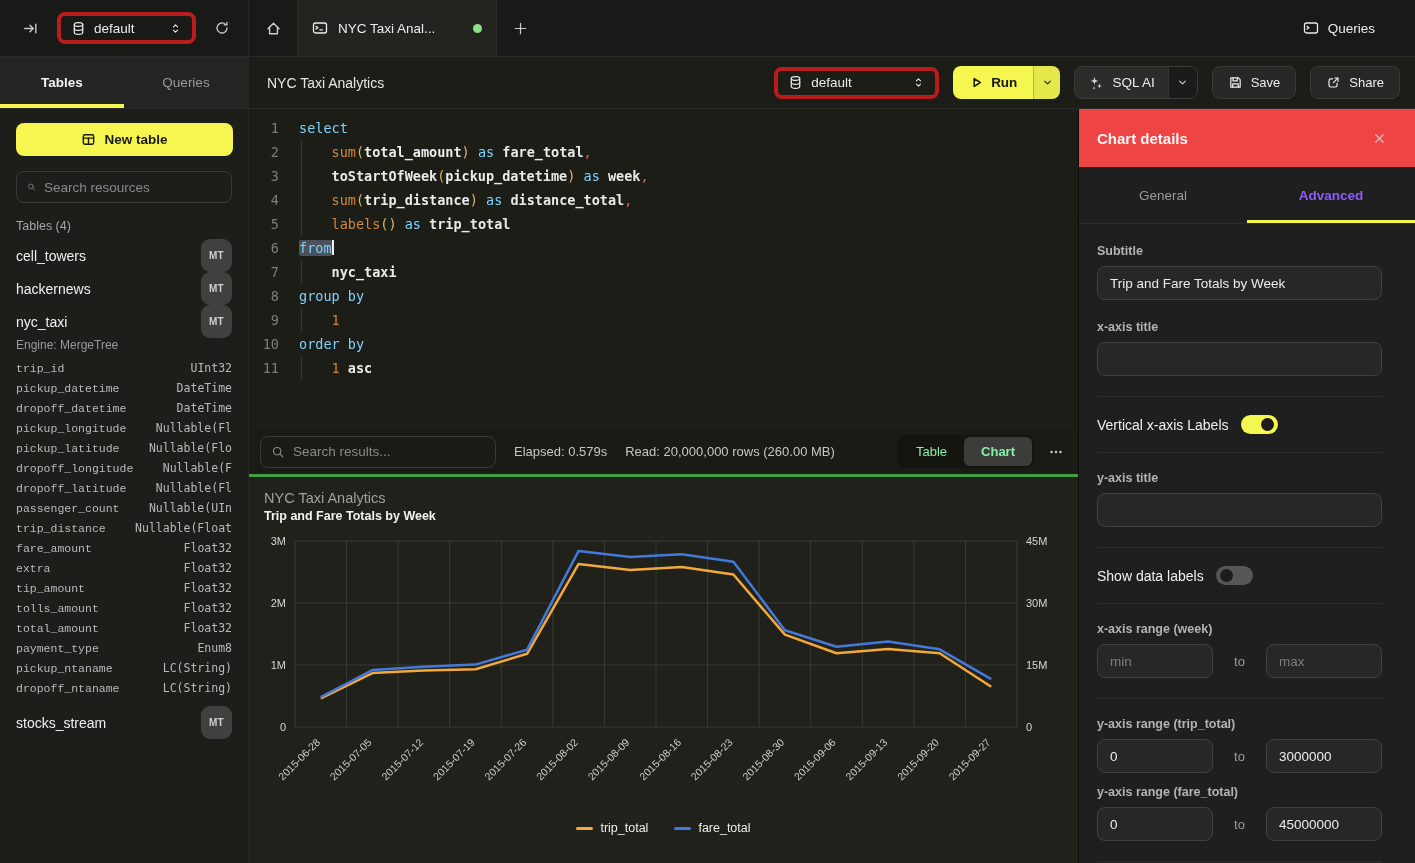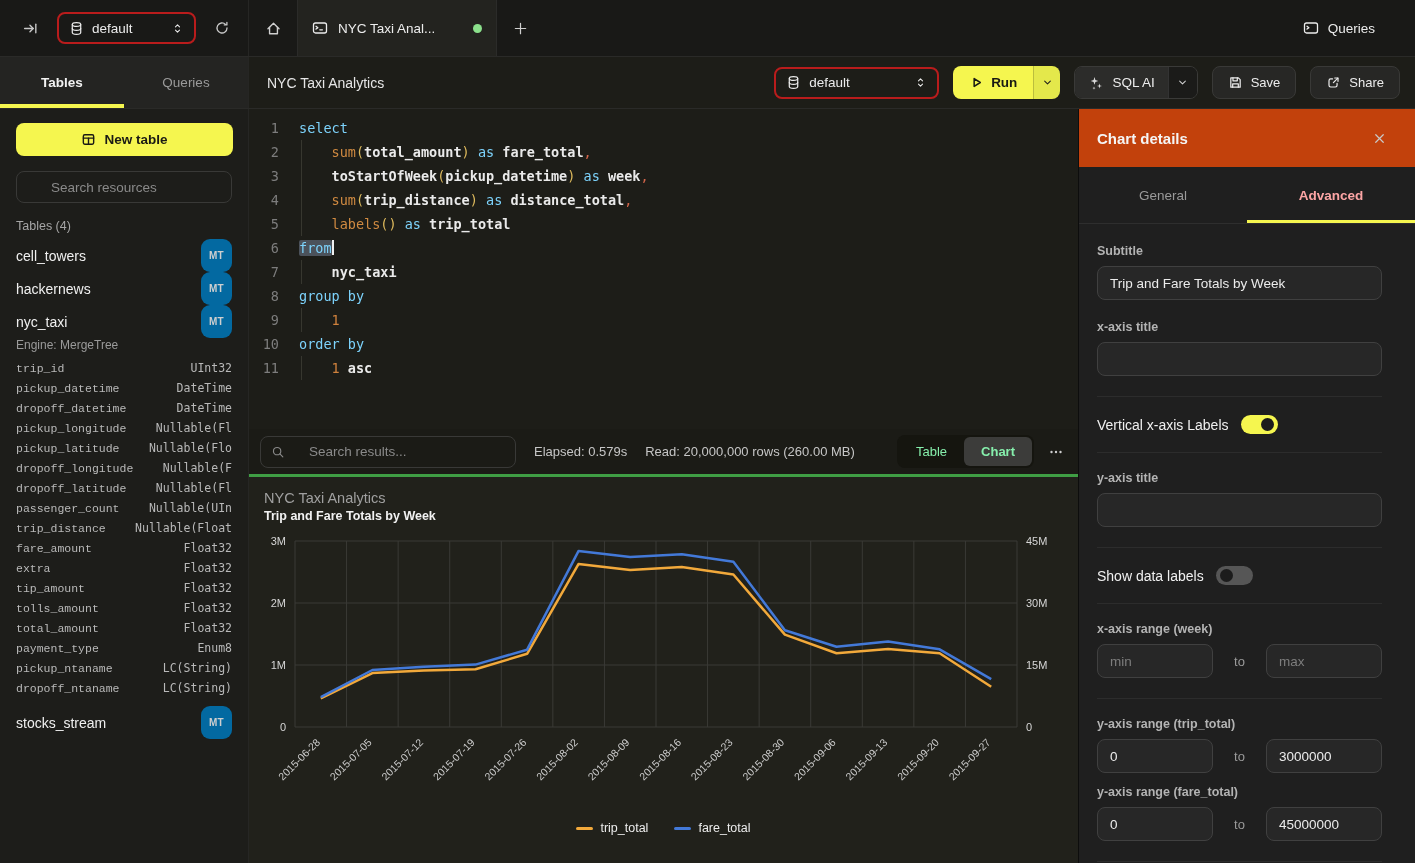--- a/index.html
+++ b/index.html
@@ -5,21 +5,21 @@
   * { margin:0; padding:0; box-sizing:border-box; }
   html,body { background:#111; }
   body { font-family:"Liberation Sans", sans-serif; }
   .app { position:relative; width:1415px; height:863px; background:#1c1c17; overflow:hidden; color:#ececec; }
   svg.ic { display:block; stroke:currentColor; fill:none; stroke-width:1.3; stroke-linecap:round; stroke-linejoin:round; }
 
   
   .topbar { position:absolute; left:0; top:0; width:1415px; height:57px; background:#191917; border-bottom:1px solid #2a2a28; display:flex; align-items:center; }
   .tb-left { width:249px; height:100%; display:flex; align-items:center; padding:0 14px 0 18px; gap:14px; border-right:1px solid #262624; }
   .icon-btn { background:none; border:none; color:#c9c9c9; cursor:pointer; display:flex; align-items:center; justify-content:center; padding:4px; }
-  .dd { display:flex; align-items:center; gap:8px; height:32px; padding:0 10px; border:2px solid #b91c1c; border-radius:8px; background:transparent; color:#ececec; font-size:13.5px; cursor:pointer; }
+  .dd { display:flex; align-items:center; gap:8px; height:32px; padding:0 10px; border:4px solid #b91c1c; border-radius:8px; background:transparent; color:#ececec; font-size:13.5px; cursor:pointer; }
   .tb-left .dd { flex:1; }
   .dd .dd-label { flex:1; text-align:left; }
   .tabstrip { display:flex; align-items:stretch; height:100%; }
   .home-btn { width:48px; height:100%; display:flex; align-items:center; justify-content:center; color:#cfcfcf; background:none; border:none; cursor:pointer; }
   .tab { width:200px; display:flex; align-items:center; gap:10px; padding:0 14px; background:#23231f; border-left:1px solid #2b2b29; border-right:1px solid #2b2b29; color:#ececec; font-size:13.5px; cursor:pointer; }
   .tab .tab-label { flex:1; white-space:nowrap; overflow:hidden; }
   .dot { width:9px; height:9px; border-radius:50%; }
   .plus-btn { width:46px; height:100%; display:flex; align-items:center; justify-content:center; color:#cfcfcf; background:none; border:none; cursor:pointer; }
   .tb-right { margin-left:auto; padding-right:40px; }
   .queries-btn { display:flex; align-items:center; gap:9px; background:none; border:none; color:#ececec; font-size:13.5px; cursor:pointer; }
@@ -38,27 +38,27 @@
   .run-main { display:flex; align-items:center; gap:7px; padding:0 16px; background:#f5f64f; color:#191913; font-size:13.5px; font-weight:700; border:none; cursor:pointer; }
   .run-caret { width:27px; background:#e4e84b; border:none; border-left:1px solid rgba(0,0,0,.18); color:#22221c; display:flex; align-items:center; justify-content:center; cursor:pointer; }
   .split-ai { display:flex; height:33px; border-radius:8px; overflow:hidden; border:1px solid #3a3a38; cursor:pointer; }
   .ai-main { display:flex; align-items:center; gap:8px; padding:0 13px; background:#2c2c2a; border:none; color:#ececec; font-size:13.5px; cursor:pointer; }
   .ai-caret { width:29px; background:#1b1b19; border:none; border-left:1px solid #333; color:#cfcfcf; display:flex; align-items:center; justify-content:center; cursor:pointer; }
   .tool-btn { display:flex; align-items:center; gap:8px; height:33px; padding:0 15px; background:#272725; border:1px solid #39393七; border:1px solid #393937; border-radius:8px; color:#ececec; font-size:13px; cursor:pointer; }
 
   
   .sidebar { position:absolute; left:0; top:109px; width:249px; height:754px; background:#1d1d1a; border-right:1px solid #262624; overflow:hidden; }
   .new-table { margin:14px 16px 0; width:217px; height:33px; display:flex; align-items:center; justify-content:center; gap:8px; background:#f5f64f; color:#1a1a14; border:none; border-radius:8px; font-size:13.5px; font-weight:700; cursor:pointer; }
-  .search-box { margin:15px 16px 0; height:32px; display:flex; align-items:center; gap:24px; padding:0 10px; border:1px solid #39393七; border:1px solid #393937; border-radius:8px; color:#8a8a8a; }
+  .search-box { margin:15px 16px 0; height:32px; display:flex; align-items:center; gap:8px; padding:0 10px; border:1px solid #39393七; border:1px solid #393937; border-radius:8px; color:#8a8a8a; }
   .search-box input { flex:1; background:transparent; border:none; outline:none; color:#e6e6e6; font-size:13.5px; }
   .search-box input::placeholder { color:#8a8a8a; }
   .section-title { margin:16px 16px 6px; font-size:12.5px; color:#a6a6a6; }
   .tbl-row { display:flex; align-items:center; height:33px; padding:0 16px; cursor:pointer; }
   .tbl-name { flex:1; font-size:14px; color:#f0f0f0; }
-  .badge { background:#0369a1; color:#cfcfcf; font-size:10px; font-weight:700; letter-spacing:.3px; padding:11px 8px; border-radius:9px; }
+  .badge { background:#404040; color:#cfcfcf; font-size:10px; font-weight:700; letter-spacing:.3px; padding:11px 8px; border-radius:9px; }
   .engine { margin:0 16px 6px; font-size:12px; color:#9a9a9a; }
   .cols { margin:2px 16px 8px; font-family:"DejaVu Sans Mono", monospace; }
   .col-row { display:flex; justify-content:space-between; height:20px; align-items:center; white-space:nowrap; overflow:hidden; }
   .col-name { font-size:11.5px; color:#b9b9b9;font-family:Liberation Mono, monospace; }
   .col-type { font-size:11.5px; color:#b9b9b9; }
 
   
   .editor { position:absolute; left:249px; top:109px; width:829px; height:320px; background:#1d1d18; display:flex; padding-top:7px; font-family:"DejaVu Sans Mono", monospace; font-size:13.5px; }
   .gutter { width:42px; text-align:right; padding-right:12px; color:#7d7d7d; user-select:none; }
   .gutter .ln { height:24px; line-height:24px; }
@@ -70,21 +70,21 @@
   .tk-id { color:#eaeaea; font-weight:700; }
   .tk-par { color:#ddb95c; }
   .tk-num { color:#d0823d; }
   .tk-cm { color:#d4654a; }
   .tk-pl { color:#cfcfcf; }
   .tk-sel { background:#4b525b; border-radius:2px; }
   .caret { display:inline-block; width:2px; height:15px; background:#f0f0f0; vertical-align:-2px; }
 
   
   .results-bar { position:absolute; left:249px; top:429px; width:829px; height:45px; background:#1b1b16; display:flex; align-items:center; padding:0 14px 0 11px; }
-  .results-bar .search-box { margin:0; width:256px; }
+  .results-bar .search-box { margin:0; width:236px; }
   .meta { margin-left:18px; font-size:13px; color:#c6c6c6; white-space:nowrap; }
   .seg { margin-left:auto; background:#15150f; border-radius:8px; padding:2px; display:flex; }
   .seg button { height:29px; padding:0 17px; border-radius:6px; border:none; background:transparent; color:#86efac; font-size:13px; cursor:pointer; }
   .seg button.active { background:#3c3c3a; font-weight:600; }
   .more-btn { margin-left:14px; background:none; border:none; color:#cfcfcf; cursor:pointer; display:flex; }
   .progress-line { position:absolute; left:249px; top:474px; width:829px; height:3px; background:#3f9e44; }
 
   
   .chart-panel { position:absolute; left:249px; top:477px; width:829px; height:386px; background:#21211b; }
   .ch-title { padding:13px 0 0 15px; font-size:14.5px; color:#a0a0a0; }
@@ -93,25 +93,25 @@
   #chart-svg .grid { stroke:#3a3a36; stroke-width:1; }
   #chart-svg .ytick { fill:#d6d6d6; font-size:11px; font-family:"Liberation Sans", sans-serif; }
   #chart-svg .xtick { fill:#cbcbcb; font-size:10.5px; font-family:"Liberation Sans", sans-serif; }
   .legend { display:flex; justify-content:center; gap:26px; margin-top:2px; }
   .lg-item { display:flex; align-items:center; gap:7px; cursor:pointer; }
   .lg-dash { width:17px; height:3px; border-radius:2px; }
   .lg-label { font-size:12.5px; color:#ececec; }
 
   
   .details-panel { position:absolute; left:1078px; top:109px; width:337px; height:754px; background:#1f1f1f; border-left:1px solid #0d0d0d; }
-  .dp-header { height:58px; background:#c2410c; display:flex; align-items:center; padding:0 24px 0 18px; }
+  .dp-header { height:58px; background:#ef4444; display:flex; align-items:center; padding:0 24px 0 18px; }
   .dp-title { font-size:15px; font-weight:700; color:#f5f5f5; flex:1; }
   .dp-tabs { height:57px; display:flex; border-bottom:1px solid #2e2e2e; }
   .dp-tab { flex:1; background:none; border:none; font-size:13.5px; color:#9a9a9a; cursor:pointer; position:relative; }
-  .dp-tab.active { color:#fca5a5; font-weight:700; }
+  .dp-tab.active { color:#8b5cf6; font-weight:700; }
   .dp-tab.active::after { content:''; position:absolute; left:0; right:0; bottom:0; height:3px; background:#f5f64f; }
   .dp-body { padding:20px 33px 0 18px; }
   .fld-label { font-size:12.5px; color:#b3b3b3; font-weight:600; margin-bottom:8px; }
   .fld-input { width:100%; height:34px; background:#272727; border:1px solid #404040; border-radius:8px; padding:0 12px; color:#ececec; font-size:13.5px; outline:none; font-family:"Liberation Sans", sans-serif; }
   .fld-input::placeholder { color:#7d7d7d; }
   .group { margin-bottom:20px; }
   .divider { height:1px; background:#2c2c2c; margin:18px 0; }
   .toggle-row { display:flex; align-items:center; gap:12px; }
   .toggle-label { font-size:14px; color:#f0f0f0; font-weight:500; }
   .toggle { width:37px; height:19px; border-radius:10px; background:#565656; border:none; position:relative; cursor:pointer; flex:none; }

